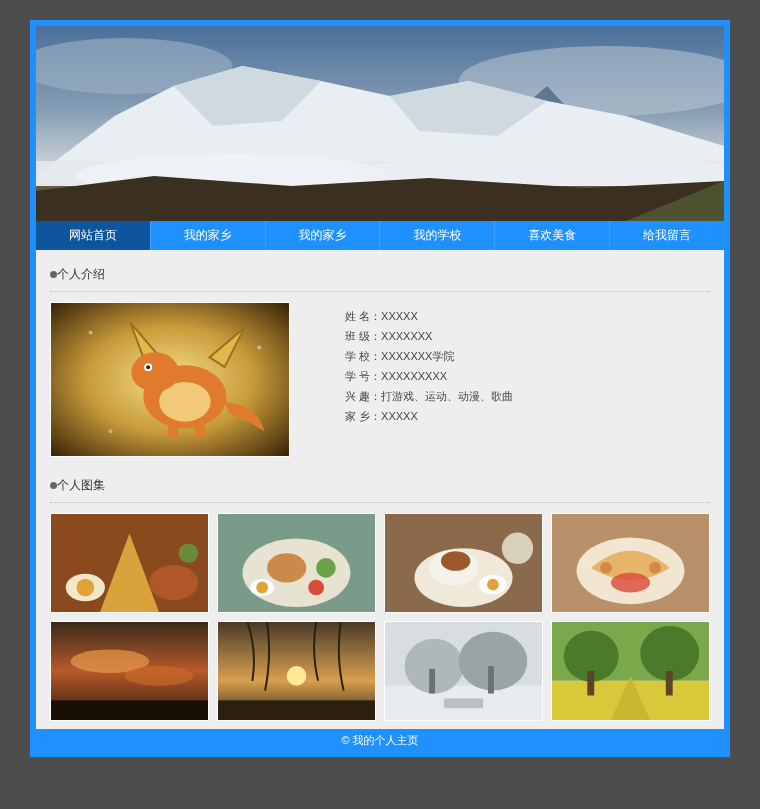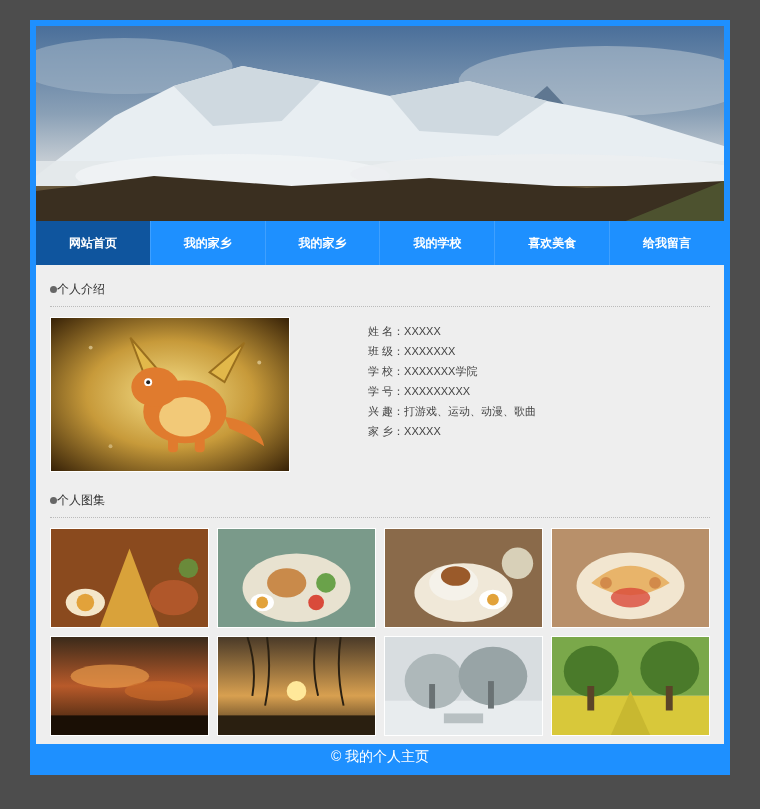--- a/index.html
+++ b/index.html
@@ -21,22 +21,21 @@
     height: 195px;
     position: relative;
     overflow: hidden;
     background: linear-gradient(to bottom,
       #5a7fa8 0%, #6e8db0 25%, #8fa3b4 50%, #c8cdd0 72%, #5a5248 90%, #3d3228 100%);
   }
   .hero svg { width:100%; height:100%; display:block; }
   .nav {
     display: flex;
     background: #1e90ff;
-    height: 44px;
-    font-weight: bold;
+    height: 29px;
   }
   .nav-item {
     flex: 1;
     display: flex;
     align-items: center;
     justify-content: center;
     color: #fff;
     font-size: 12px;
     cursor: pointer;
     border-left: 1px solid rgba(255,255,255,0.15);
@@ -59,21 +58,21 @@
     border-bottom: 1px dotted #bbb;
     margin-bottom: 10px;
   }
   .bullet {
     width: 7px; height: 7px; border-radius: 50%;
     background: #666;
     display: inline-block;
   }
   .intro {
     display: flex;
-    gap: 78px;
+    gap: 55px;
     margin-bottom: 14px;
   }
   .avatar {
     width: 240px;
     height: 155px;
     border: 1px solid #fff;
     background:#2b1a0a;
     overflow:hidden;
     flex-shrink:0;
   }
@@ -98,21 +97,21 @@
   .thumb {
     height: 100px;
     border: 1px solid #fff;
     overflow: hidden;
     cursor: pointer;
   }
   .thumb svg { width:100%; height:100%; display:block; }
   .footer {
     background: #1e90ff;
     color: #fff;
-    font-size: 14px;
+    font-size: 11px;
     text-align: center;
     padding: 4px 0 3px 0;
   }
 </style>
 </head>
 <body>
 
 <div class="page">
 
   <div class="hero">

